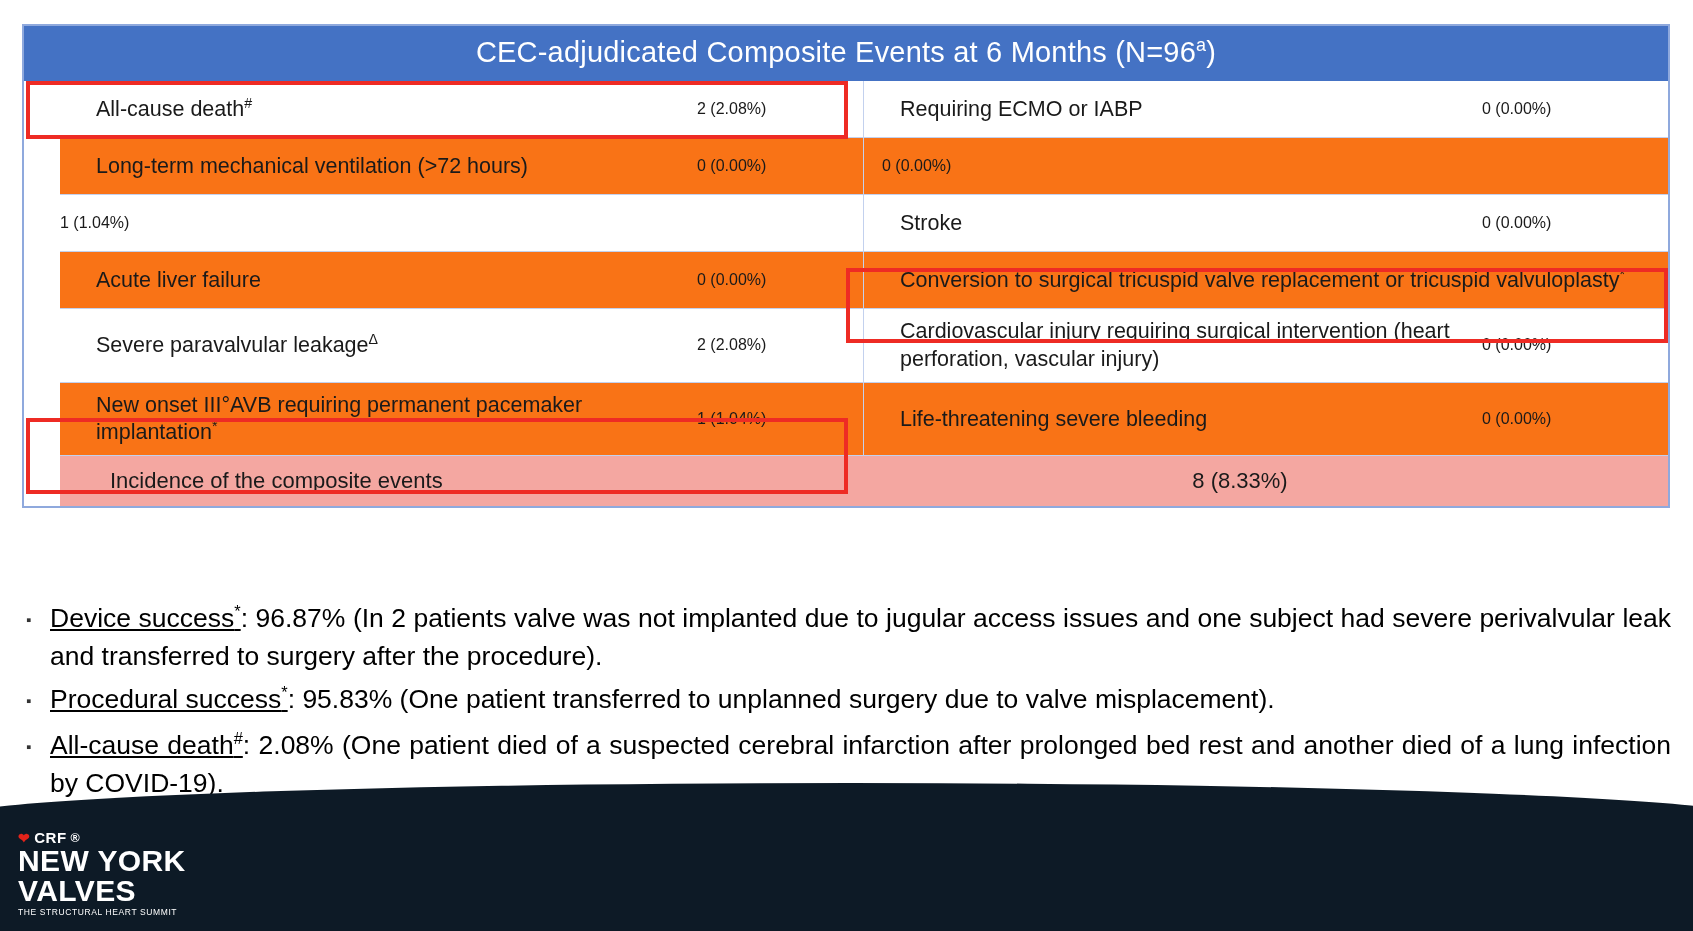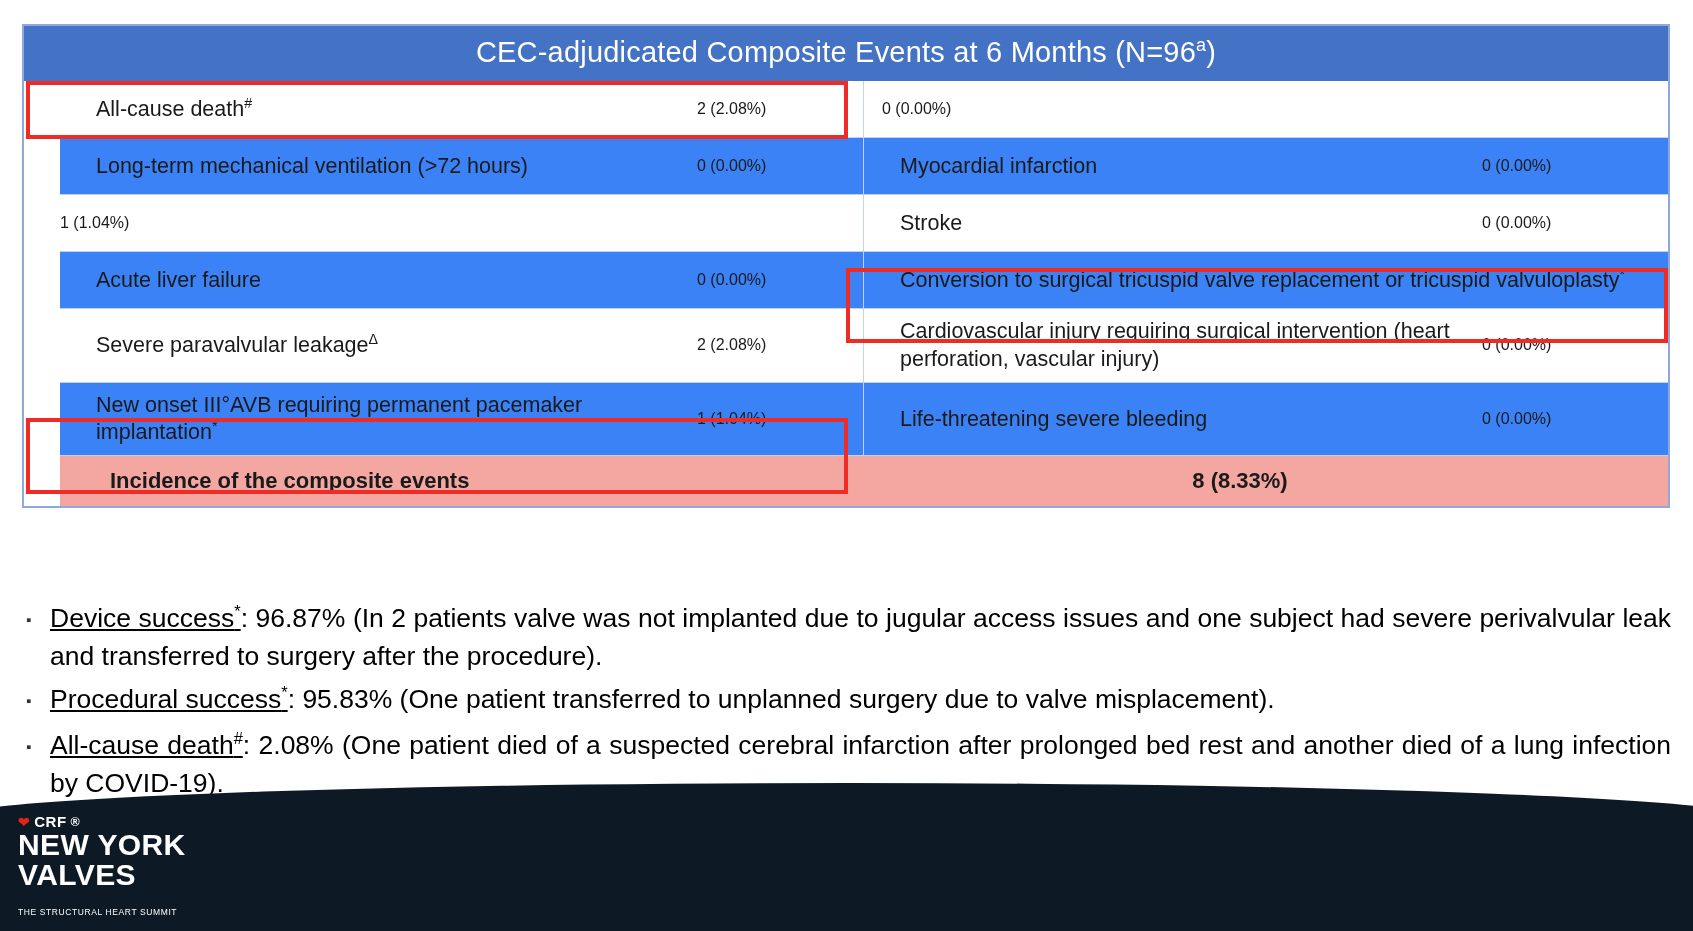--- a/index.html
+++ b/index.html
@@ -47,21 +47,21 @@
     display: flex;
     flex-direction: column;
     margin-left: 36px;
   }
   .row {
     display: flex;
     border-top: 1px solid #c3d1ee;
     position: relative;
   }
   .row:first-child { border-top: none; }
-  .row.alt { background: #3b82f6; }
+  .row.alt { background: #f97316; }
   .row.white { background: #ffffff; }
 
   .cellgroup {
     display: flex;
     width: 50%;
     box-sizing: border-box;
     align-items: center;
     min-height: 56px;
   }
   .cellgroup.left { border-right: 1px solid #c3d1ee; }
@@ -97,21 +97,20 @@
     z-index: 5;
   }
 
   
   .composite {
     display: flex;
     background: #f4a7a1;
     border-top: 1px solid #c3d1ee;
     min-height: 50px;
     align-items: center;
-    font-weight: bold;
   }
   .composite .c-label {
     flex: 0 0 50%;
     padding: 8px 0 8px 50px;
     font-size: 22px;
     color: #1a1a1a;
     box-sizing: border-box;
   }
   .composite .c-value {
     flex: 1 1 auto;
@@ -189,21 +188,21 @@
   }
   .logo .ny {
     font-size: 30px;
     font-weight: bold;
     line-height: 0.98;
     letter-spacing: 0.4px;
   }
   .logo .sub {
     font-size: 8.5px;
     letter-spacing: 0.6px;
-    margin-top: 18px;
+    margin-top: 2px;
   }
 </style>
 </head>
 <body>
 
 <div class="slide">
 
   <div class="table-wrap">
 
     <div class="table-header">
@@ -211,31 +210,31 @@
     </div>
 
     <div class="grid">
 
       <div class="row white">
         <div class="cellgroup left">
           <div class="label"><span>All-cause death</span><sup>#</sup></div>
           <div class="value">2 (2.08%)</div>
         </div>
         <div class="cellgroup">
+          <div class="label"><span>Requiring ECMO or IABP</span><sup></sup></div>
           <div class="value right-col">0 (0.00%)</div>
         </div>
       </div>
 
       <div class="row alt">
         <div class="cellgroup left">
           <div class="label"><span>Long-term mechanical ventilation (&gt;72 hours)</span><sup></sup></div>
           <div class="value">0 (0.00%)</div>
         </div>
         <div class="cellgroup">
-          <div class="label"><span>Myocardial infarction</span><sup></sup></div>
           <div class="value right-col">0 (0.00%)</div>
         </div>
       </div>
 
       <div class="row white">
         <div class="cellgroup left">
           <div class="value">1 (1.04%)</div>
         </div>
         <div class="cellgroup">
           <div class="label"><span>Stroke</span><sup></sup></div>

